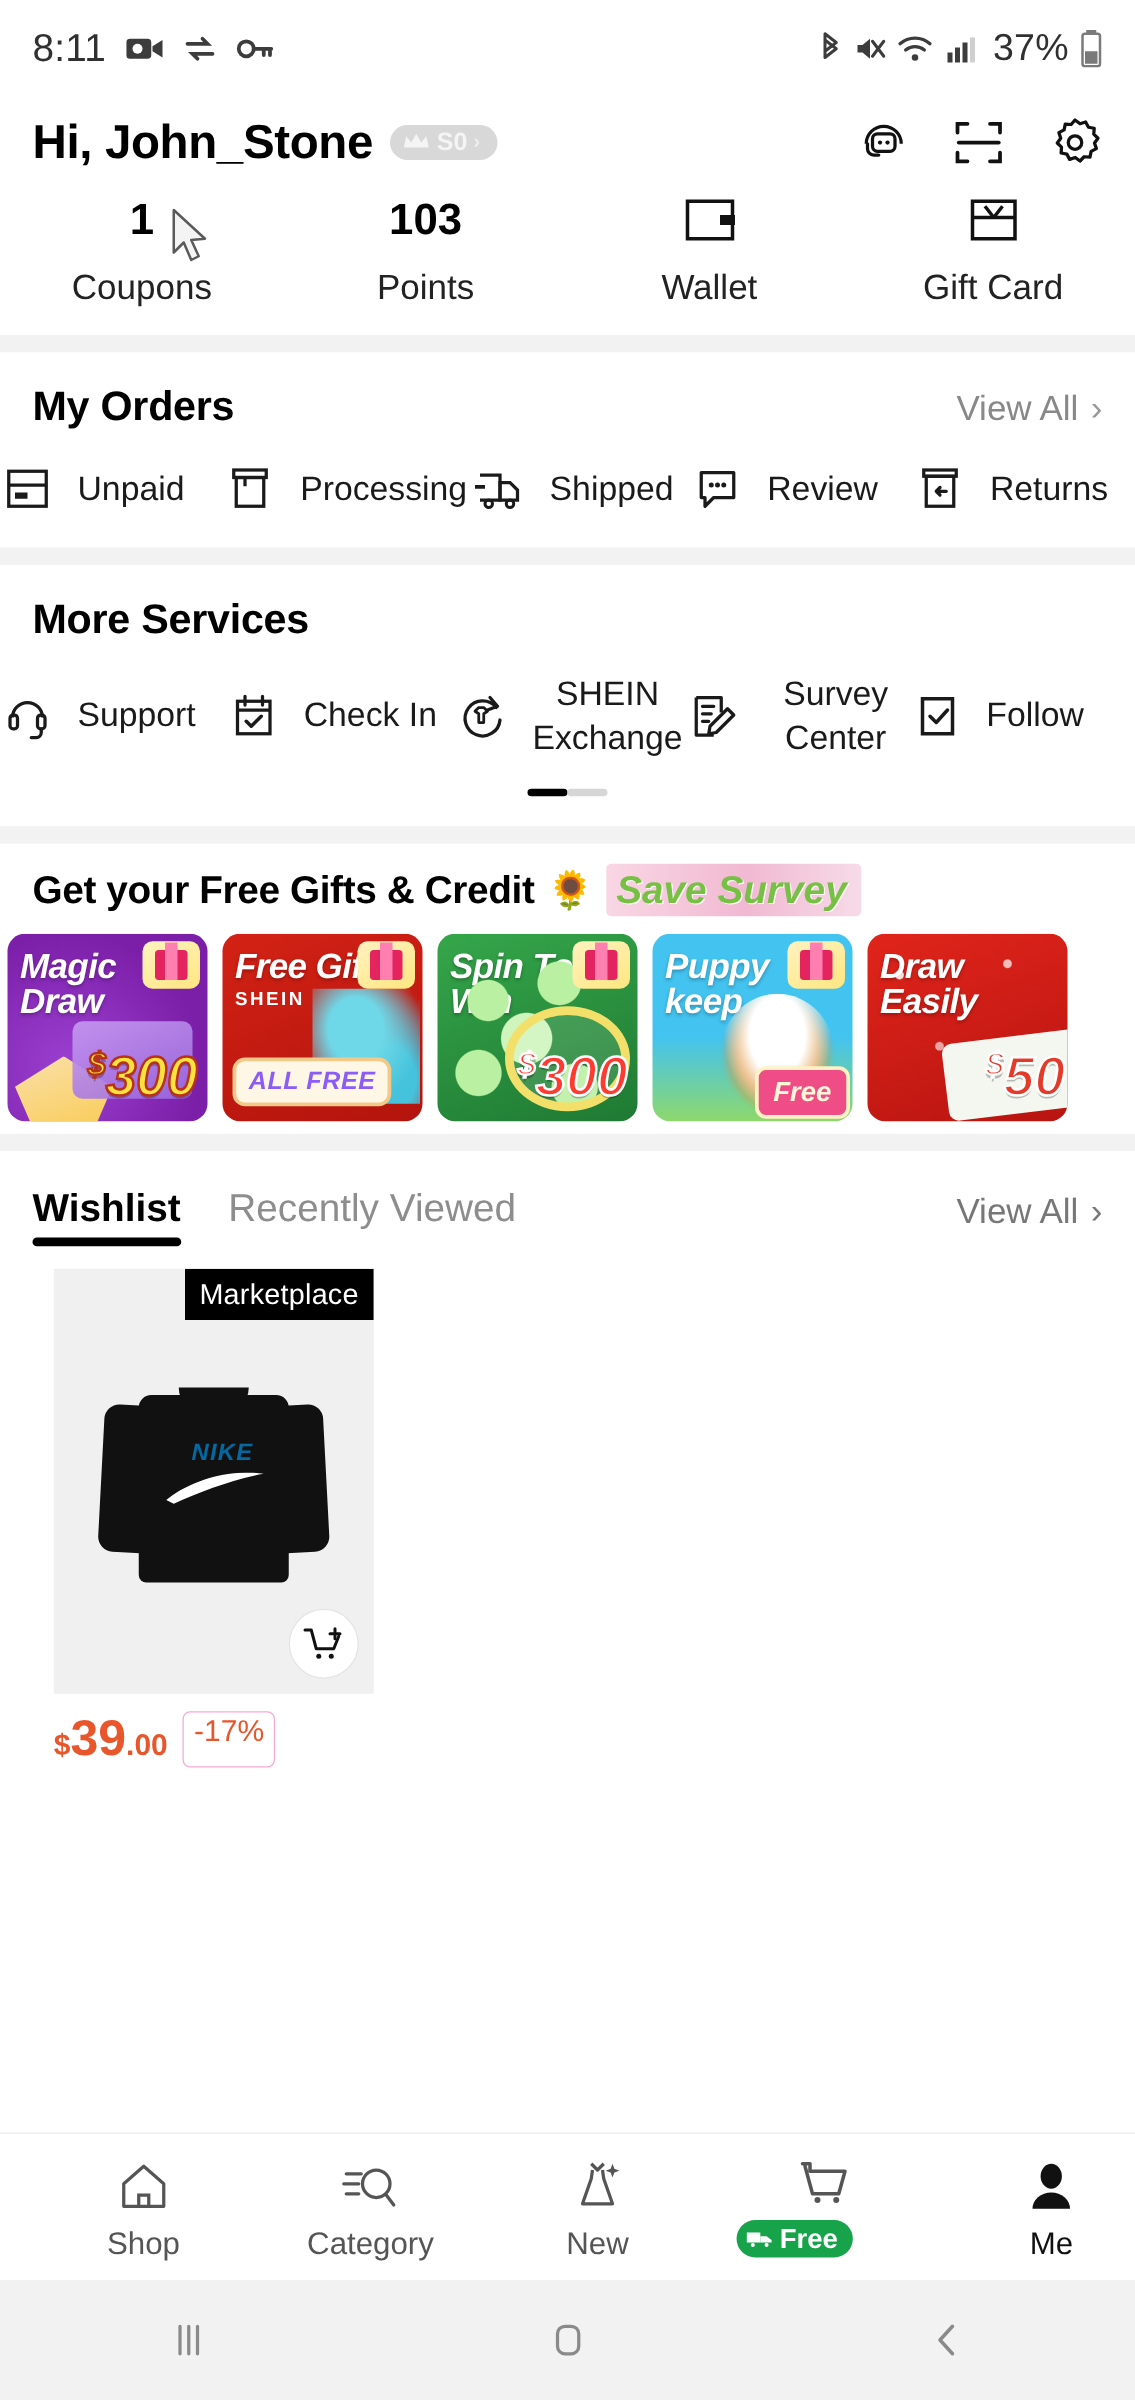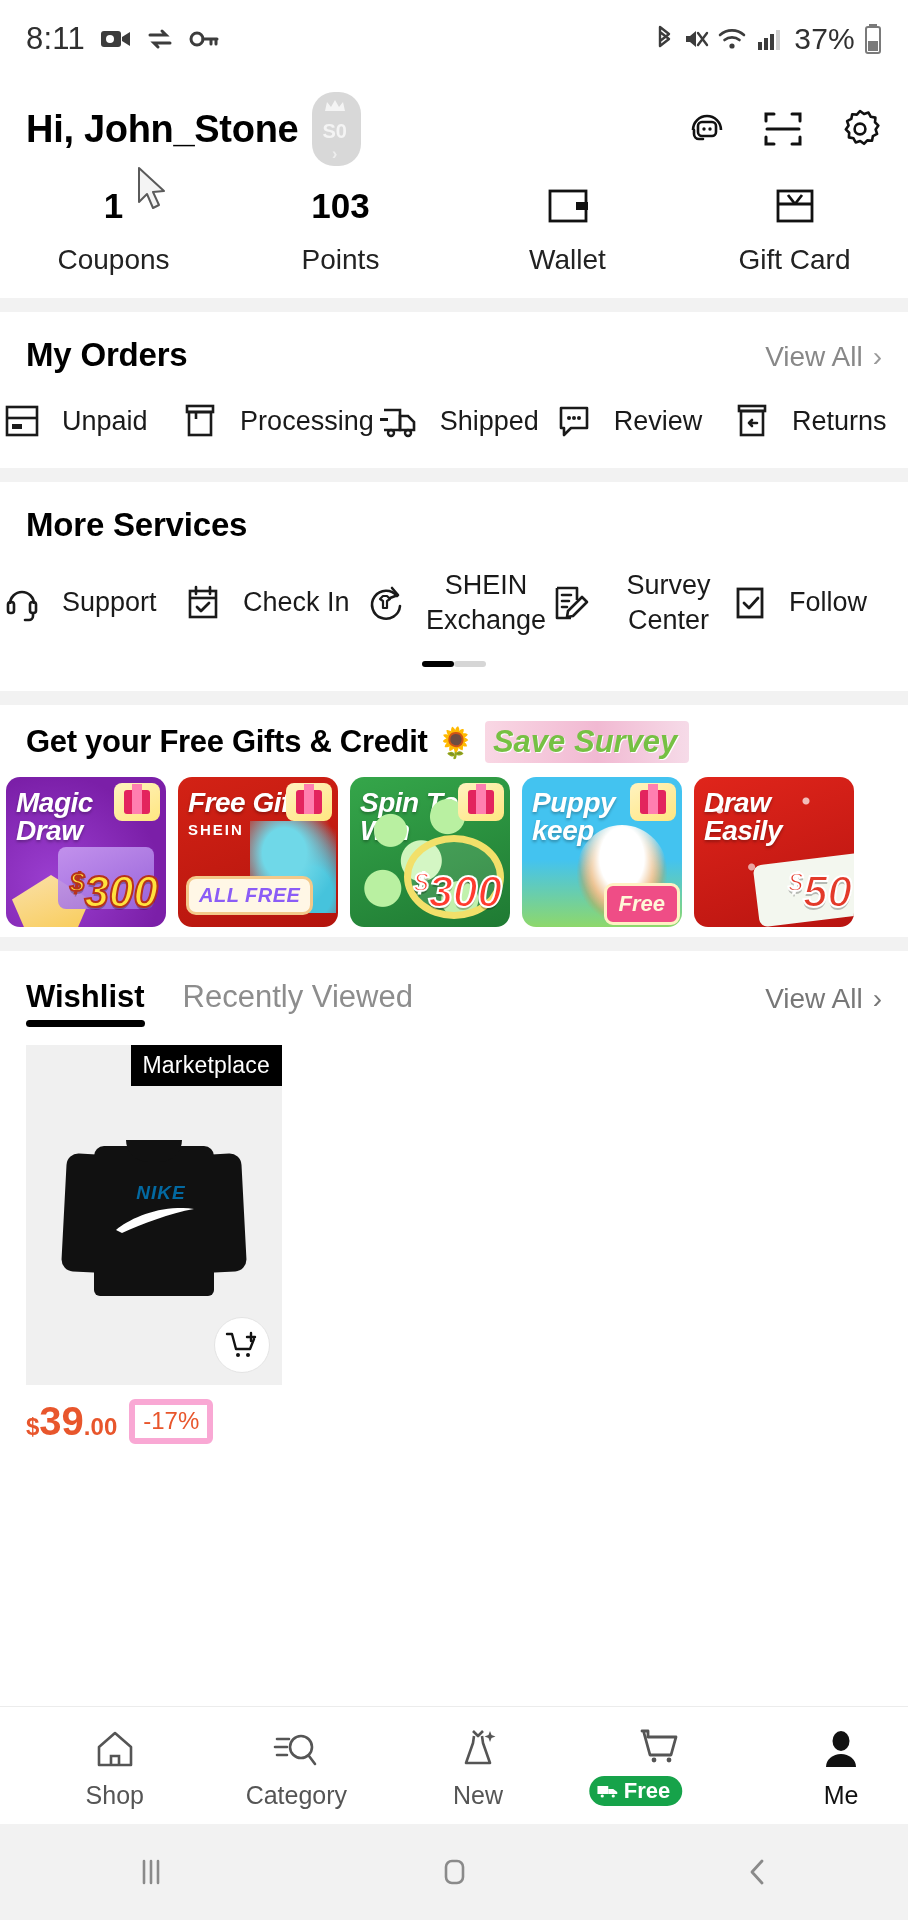--- a/index.html
+++ b/index.html
@@ -25,21 +25,21 @@
   .ic { display: inline-block; line-height: 0; }
 
   
   .acct-header {
     display: flex; align-items: center; padding: 14px 26px 8px 26px; background: #fff;
   }
   .greet { font-size: 38px; font-weight: 700; letter-spacing: -.3px; color: #000; text-align: center; }
   .vip-badge {
     margin-left: 14px; background: #d8d8d8; color: #f4f4f4; border-radius: 22px;
     padding: 4px 14px 4px 10px; font-size: 20px; font-weight: 700; display: inline-flex;
-    align-items: center; gap: 5px; line-height: 1; flex-direction: column;
+    align-items: center; gap: 5px; line-height: 1;
   }
   .vip-badge .chev { font-size: 16px; color: #eee; }
   .hdr-icons { margin-left: auto; display: flex; align-items: center; gap: 34px; }
 
   
   .stats-row { display: flex; background: #fff; padding: 10px 0 22px 0; }
   .stat { flex: 1; display: flex; flex-direction: column; align-items: center; gap: 16px; }
   .stat-val { font-size: 35px; font-weight: 700; height: 44px; display: flex; align-items: center; }
   .stat-ico { height: 44px; display: flex; align-items: center; }
   .stat-lbl { font-size: 28px; color: #222; }
@@ -131,21 +131,21 @@
   .pc-draw .amount { color:#e33a2a; -webkit-text-stroke: 2px #ffffff; right: 2px; }
 
   
   .wish { background: #fff; padding-top: 10px; }
   .wish-tabs { display: flex; align-items: flex-end; padding: 18px 26px 0 26px; gap: 38px; }
   .wtab { font-size: 31px; color: #8d8d8d; padding-bottom: 12px; position: relative; }
   .wtab.active { color: #000; font-weight: 700; }
   .wtab.active:after { content: ""; position: absolute; left: 0; right: 0; bottom: 0; height: 7px; background: #000; border-radius: 4px; }
   .wish-viewall { margin-left: auto; font-size: 28px; color: #777; display: flex; align-items: center; gap: 10px; padding-bottom: 12px; }
 
-  .prod-grid { padding: 18px 26px 0 26px; }
+  .prod-grid { padding: 18px 26px 0 26px; margin-left: 17px; }
   .prod { width: 256px; }
   .prod-img {
     width: 256px; height: 340px; background: #f0f0f0; position: relative; display: flex;
     align-items: center; justify-content: center; overflow: hidden;
   }
   .mkt-badge {
     position: absolute; top: 0; right: 0; background: #000; color: #fff; font-size: 23px;
     padding: 7px 12px; letter-spacing: .2px;
   }
   .shirt { width: 180px; height: 170px; position: relative; }
@@ -155,21 +155,21 @@
   .shirt .sleeveR { position:absolute; right:0px; top:24px; width:44px; height:118px; background:#111; border-radius:6px 12px 12px 6px; transform: rotate(-3deg); }
   .shirt .brand { position:absolute; left:56px; top:52px; width:82px; color:#0369a1; font-size:19px; font-style:italic; font-weight:800; text-align:center; letter-spacing:1px; }
   .shirt .swoosh { position:absolute; left:50px; top:78px; width:84px; height:26px; }
   .cart-add {
     position: absolute; right: 12px; bottom: 12px; width: 56px; height: 56px; border-radius: 50%;
     background: #fff; border: 1px solid #e4e4e4; display: flex; align-items: center; justify-content: center;
   }
   .price-row { display: flex; gap: 12px; padding: 14px 0 0 0; }
   .price { color: #e8562c; font-weight: 700; font-size: 24px; }
   .price .big { font-size: 40px; }
-  .disc { border: 6px solid #f9a8d4; color: #e8562c; font-size: 24px; border-radius: 6px; padding: 2px 8px; }
+  .disc { border: 1px solid #f9a8d4; color: #e8562c; font-size: 24px; border-radius: 6px; padding: 2px 8px; }
 
   
   .bottom-wrap { margin-top: auto; }
   .bottomnav {
     height: 118px; background: #fff; border-top: 1px solid #ececec; display: flex; align-items: center;
   }
   .bn { flex: 1; display: flex; flex-direction: column; align-items: center; gap: 10px; position: relative; padding-left: 48px; }
   .bn .bglyph { height: 50px; display: flex; align-items: flex-end; justify-content: center; }
   .bn .blbl { font-size: 25px; color: #555; }
   .bn.active .blbl { color: #111; }

